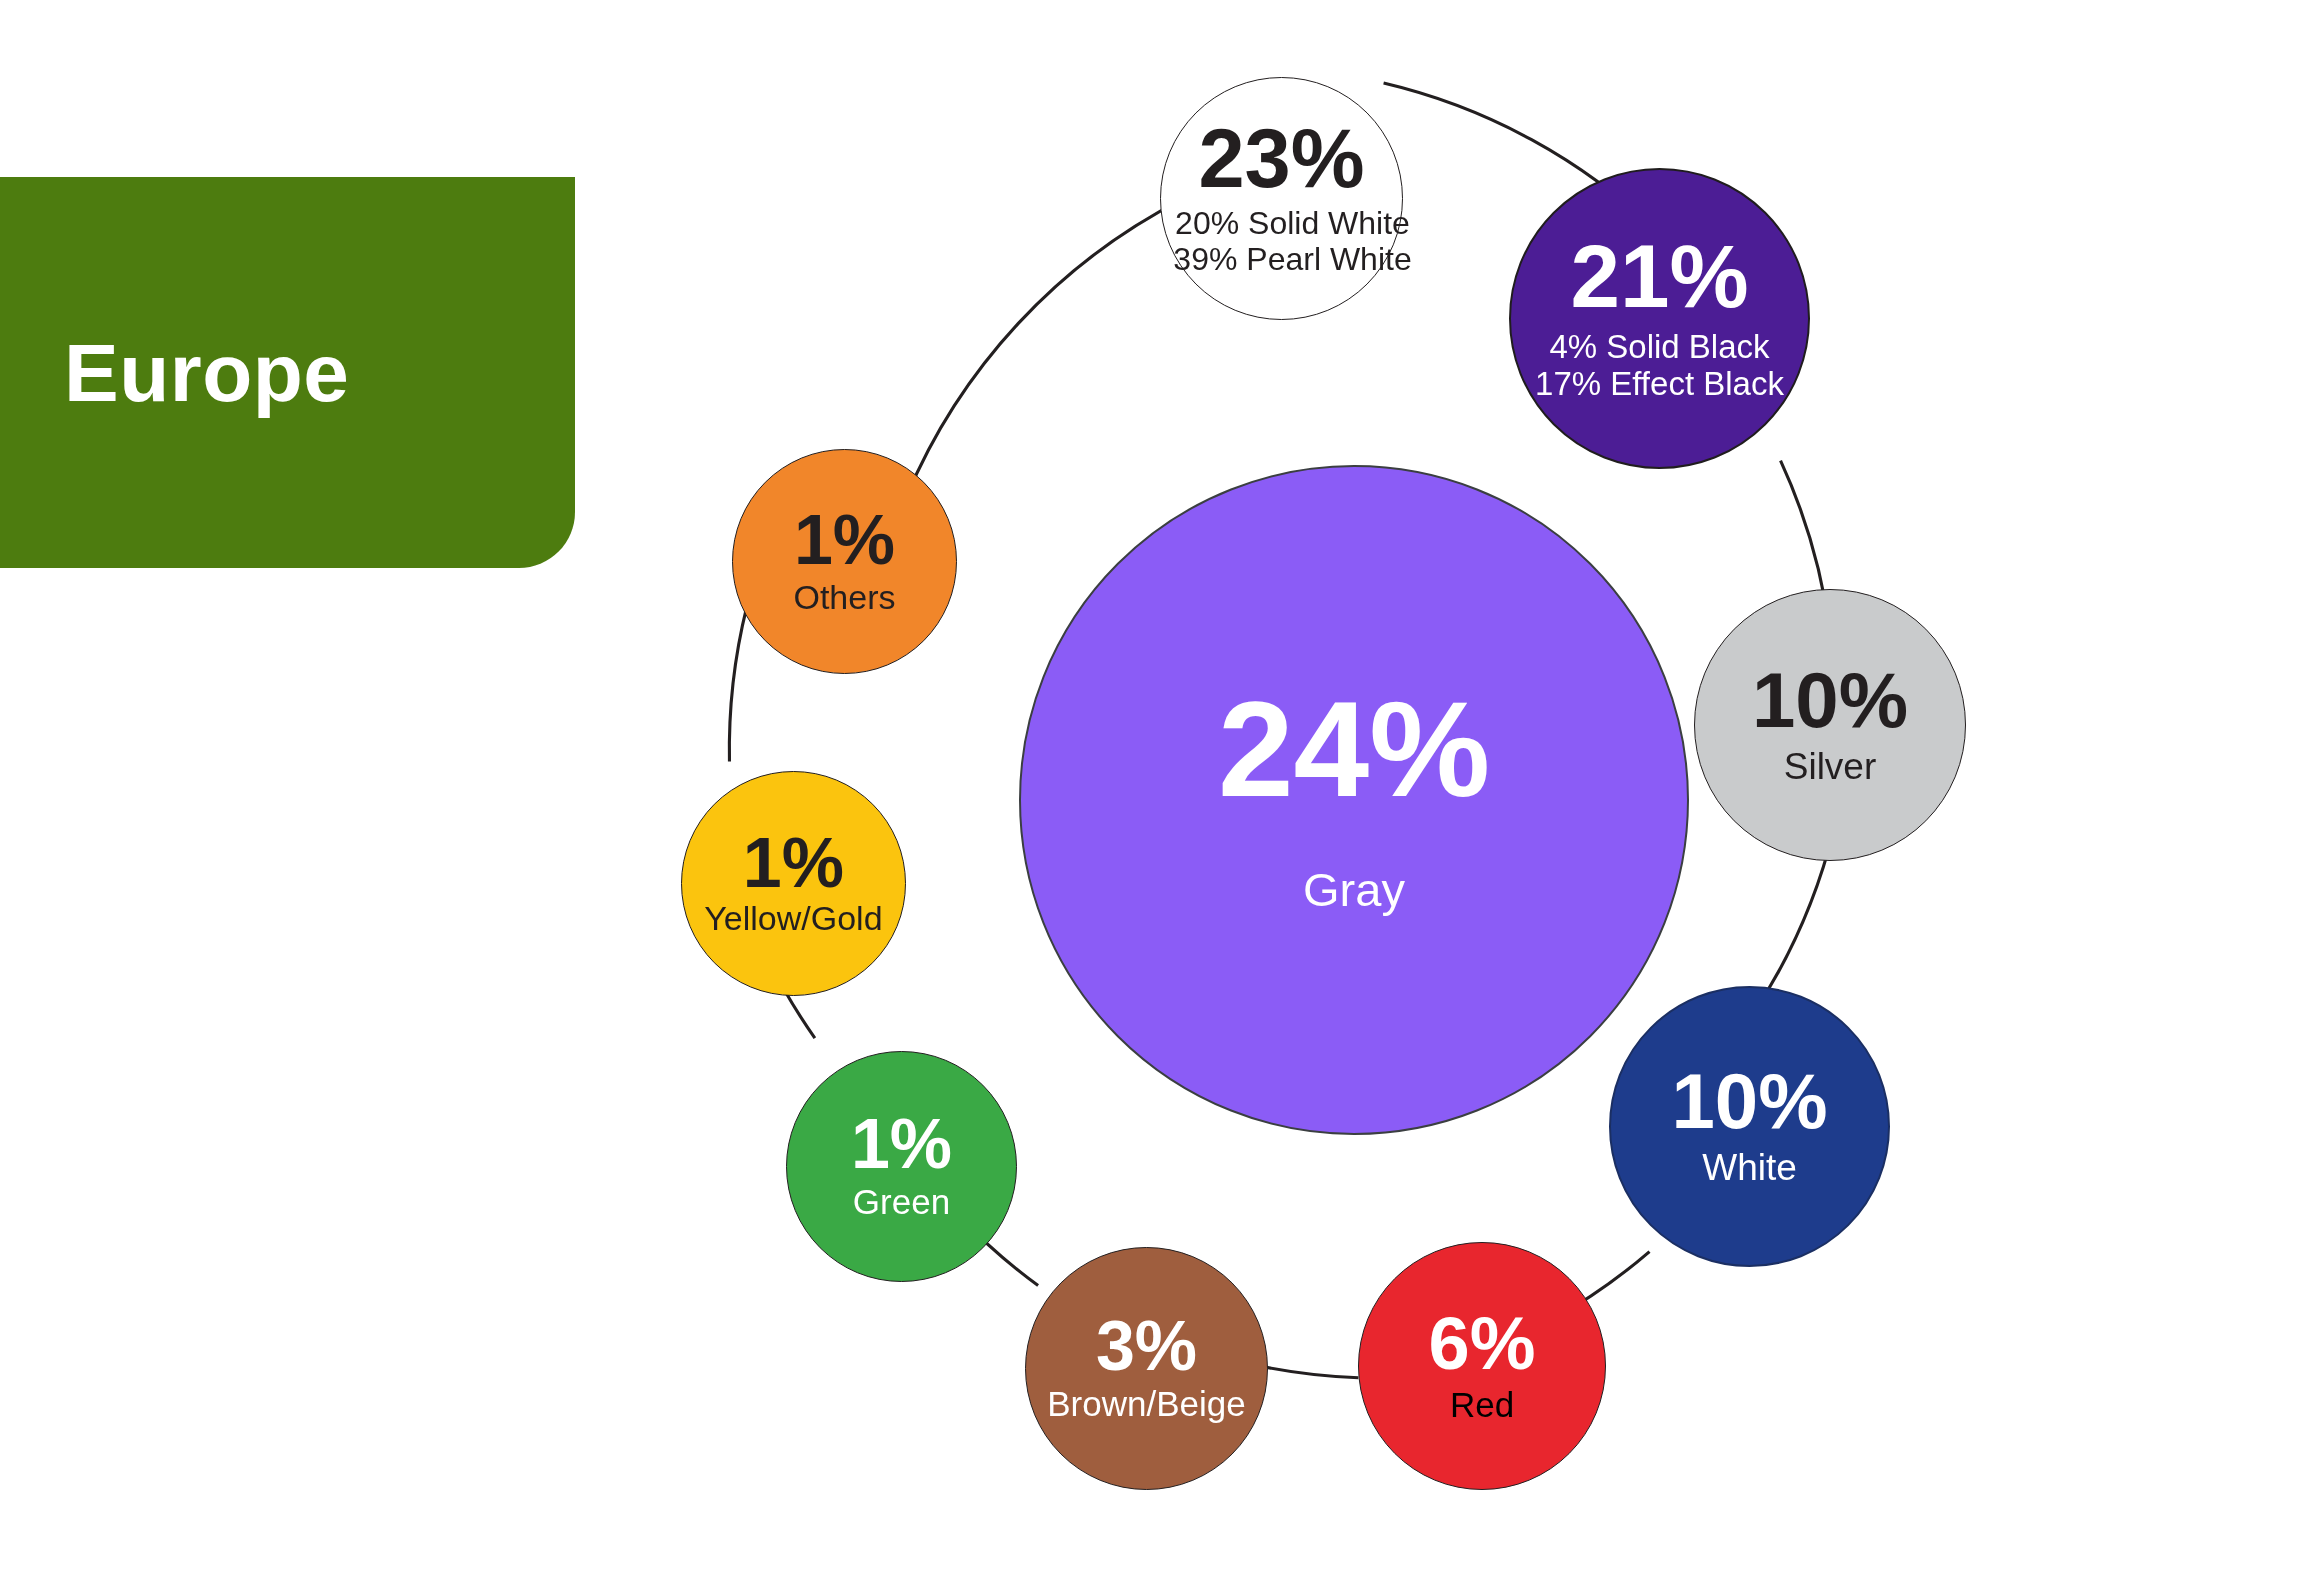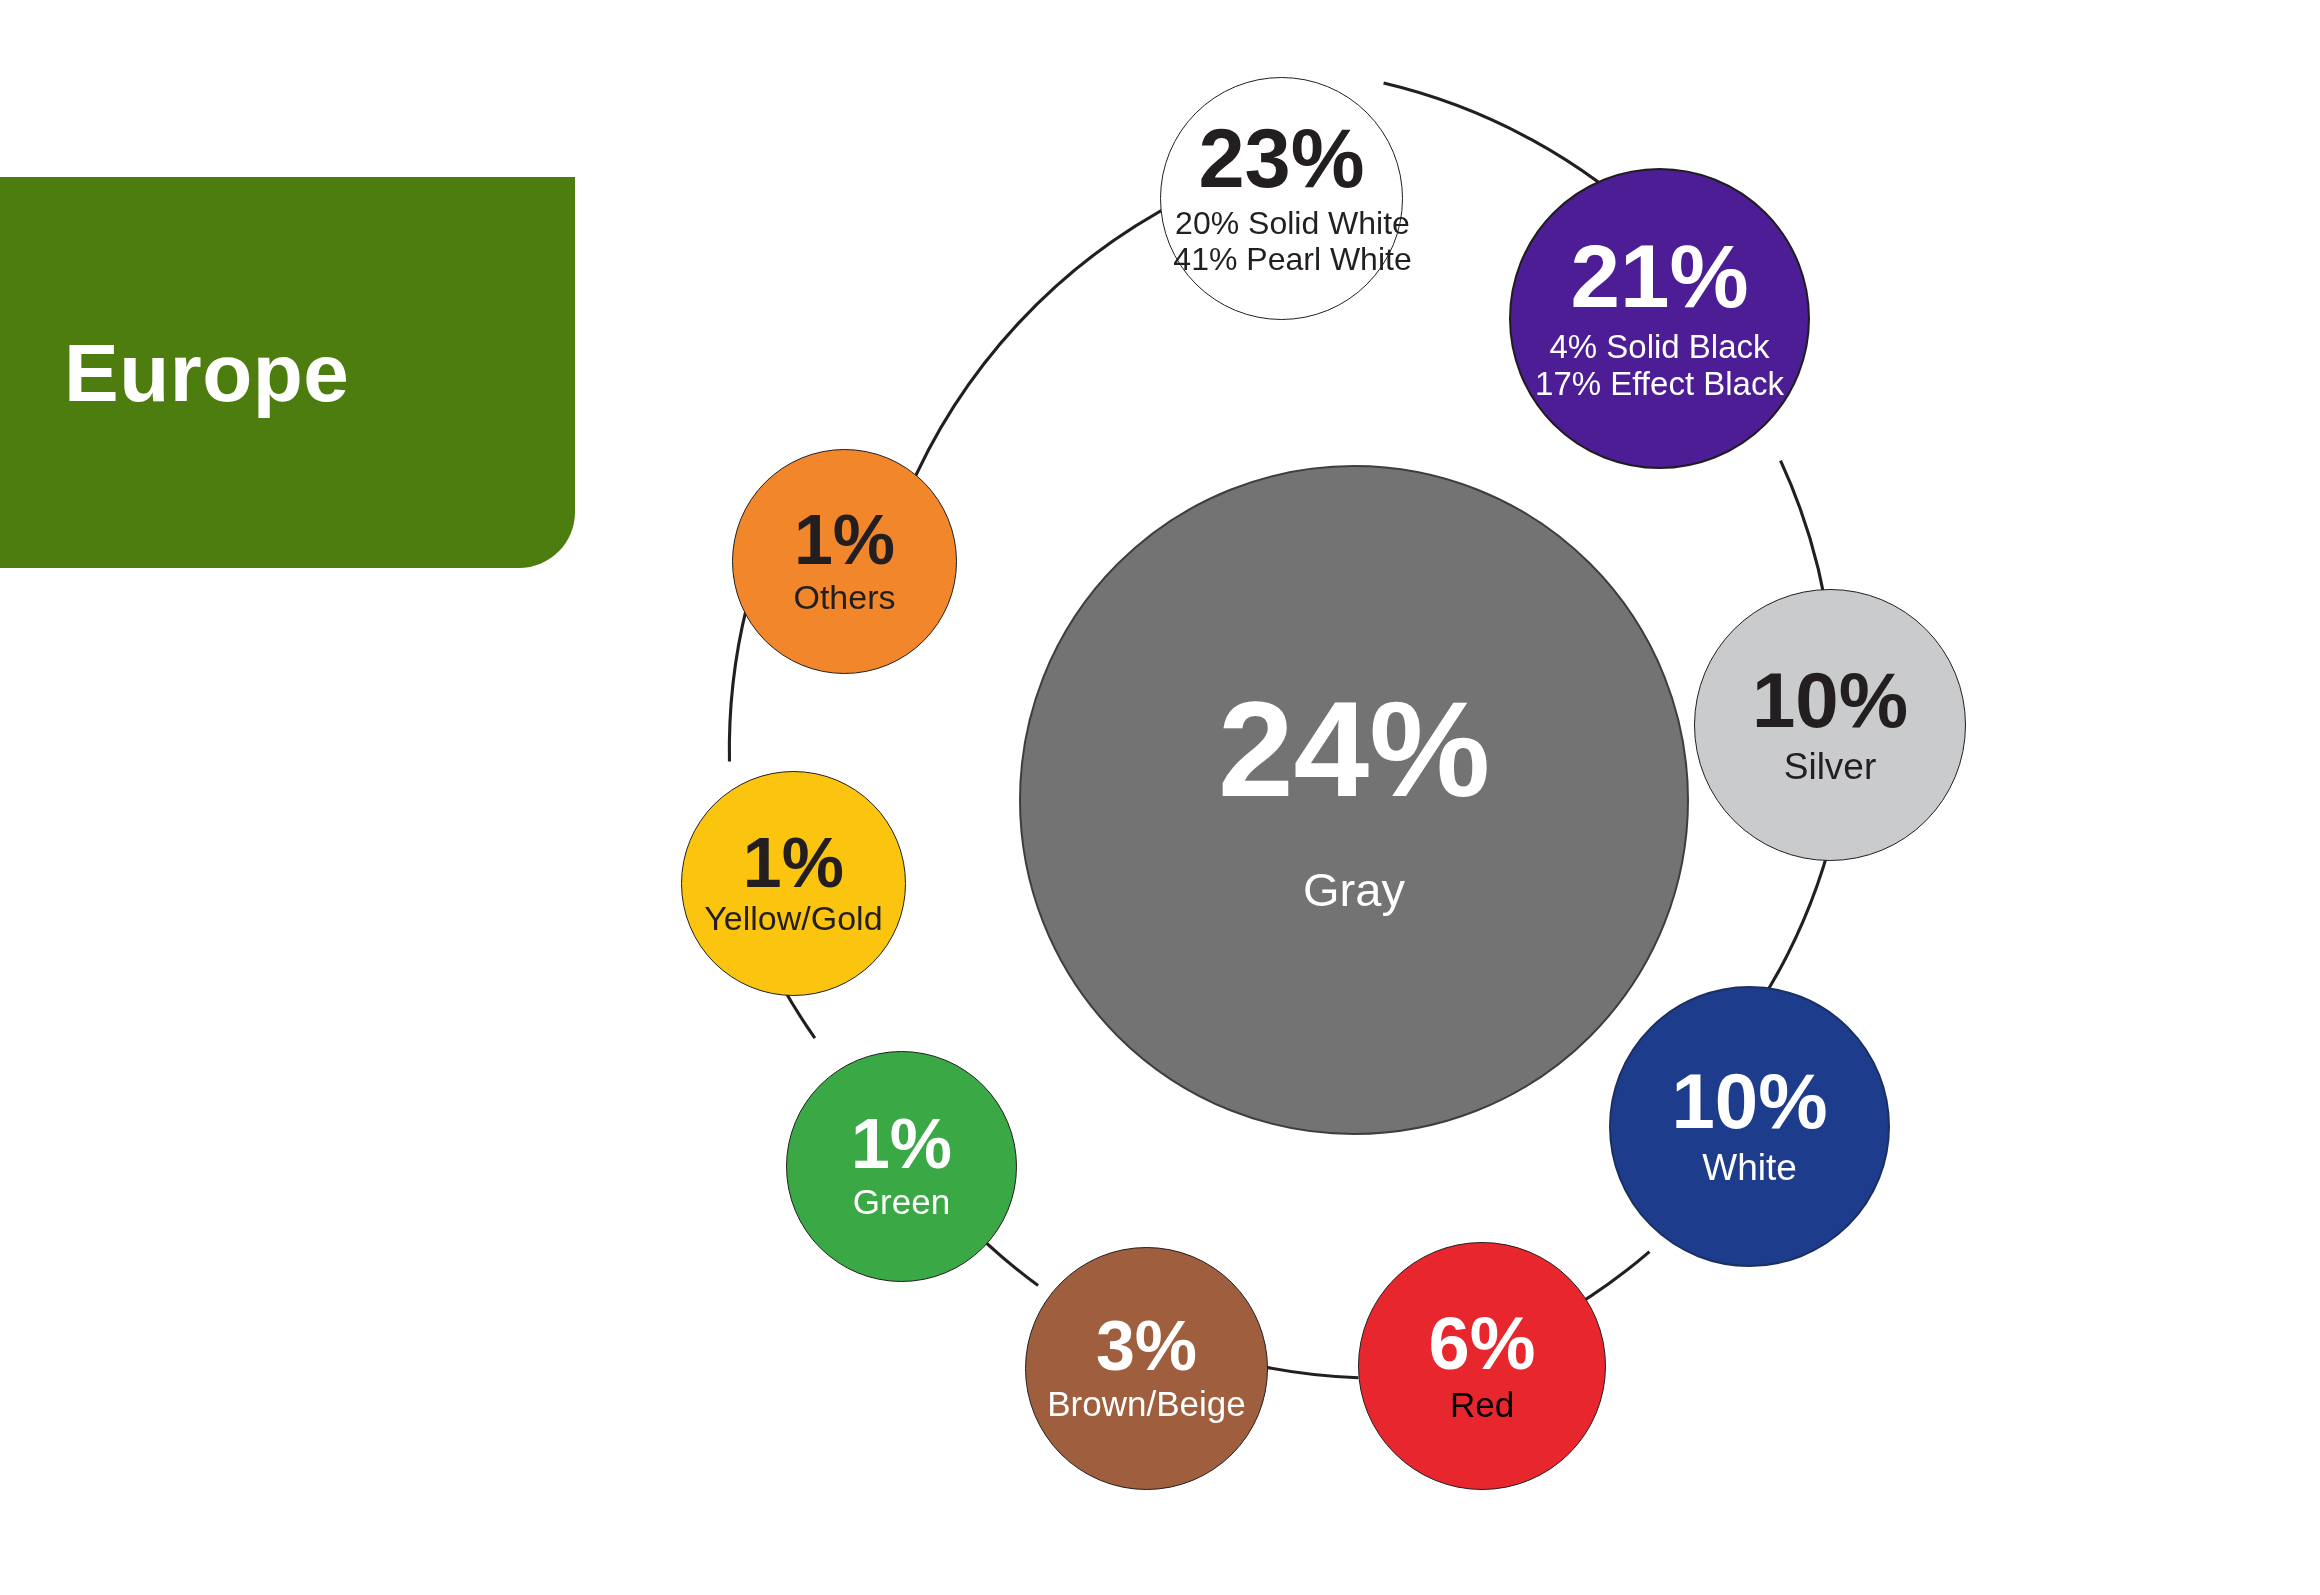--- a/index.html
+++ b/index.html
@@ -85,21 +85,21 @@
     line-height: 1.12;
     white-space: nowrap;
   }
 
   
   .bubble.center {
     width: 670px;
     height: 670px;
     left: 340px;
     top: 412px;
-    background: #737373;
+    background: #8b5cf6;
     border-color: #3b3f41;
     gap: 32px;
   }
   .bubble.center .pct { font-size: 136px; color: #ffffff; }
   .bubble.center .sub { font-size: 47px; color: #ffffff; margin-top: 17.5px; }
 
   
   .bubble.white {
     width: 243px;
     height: 243px;
@@ -252,21 +252,21 @@
     </svg>
 
     <div class="bubble center">
       <div class="pct">24%</div>
       <div class="sub">Gray</div>
     </div>
 
     <div class="bubble white">
       <div class="pct">23%</div>
       <div class="sub">20% Solid White</div>
-      <div class="sub2">41% Pearl White</div>
+      <div class="sub2">39% Pearl White</div>
     </div>
 
     <div class="bubble black">
       <div class="pct">21%</div>
       <div class="sub">4% Solid Black</div>
       <div class="sub2">17% Effect Black</div>
     </div>
 
     <div class="bubble silver">
       <div class="pct">10%</div>

